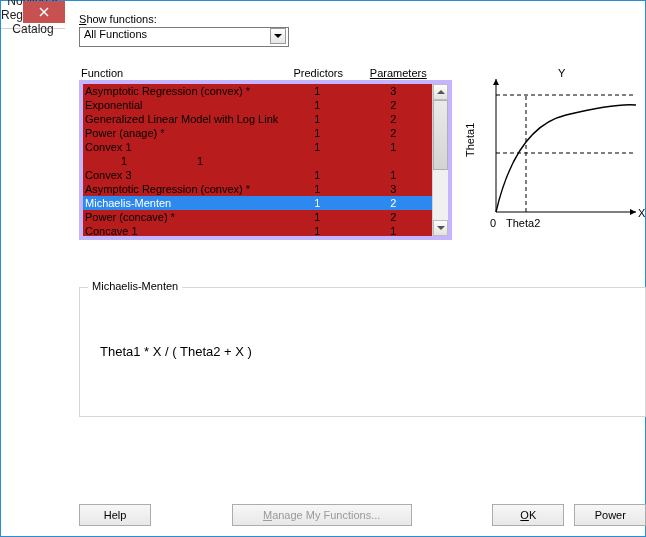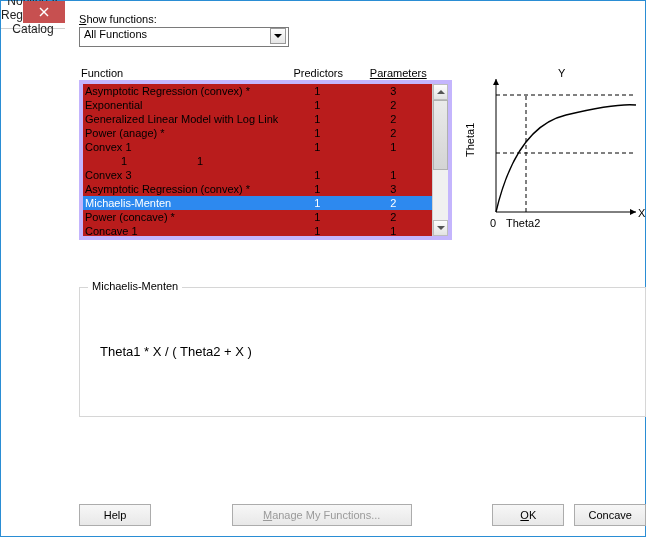--- a/index.html
+++ b/index.html
@@ -342,17 +342,17 @@
       <div class="spacer"></div>
       <div class="btn manage disabled">
         <span class="label-u">M</span>
           <span>anage My Functions...</span>
       </div>
       <div class="spacer"></div>
       <div class="btn">
         <span class="label-u">O</span>
           <span>K</span>
       </div>
-      <div class="btn">Concave</div>
+      <div class="btn">Power</div>
     </div>
 
   </div>
 </div>
 
 </body></html>

